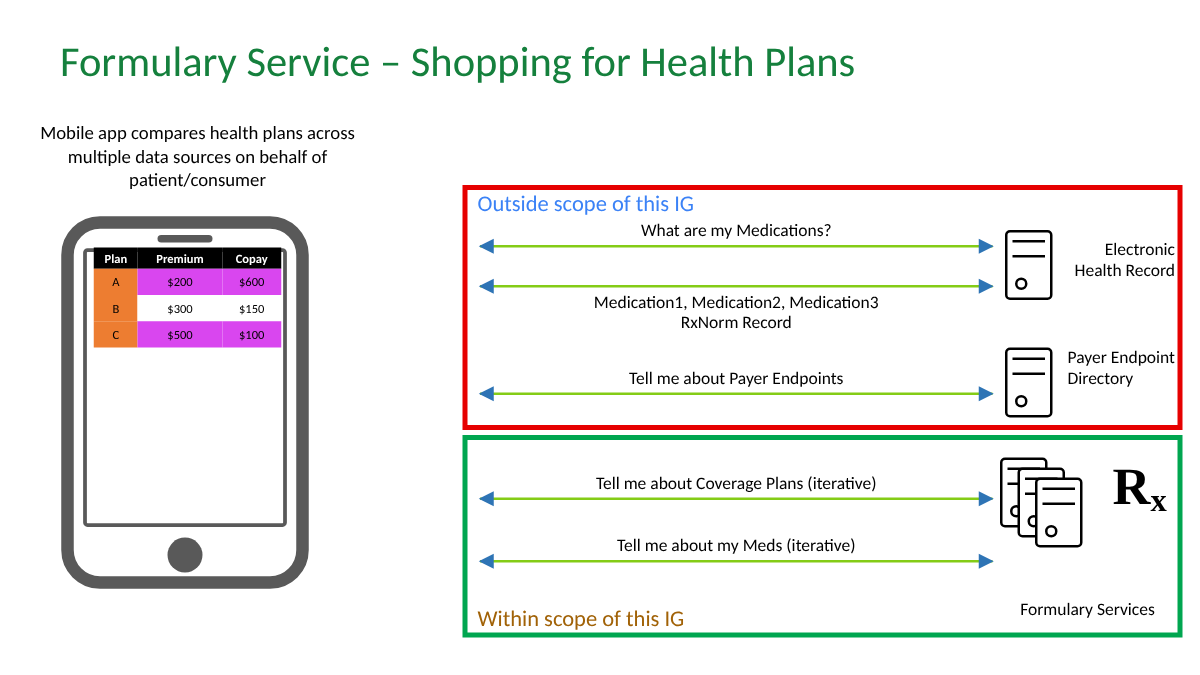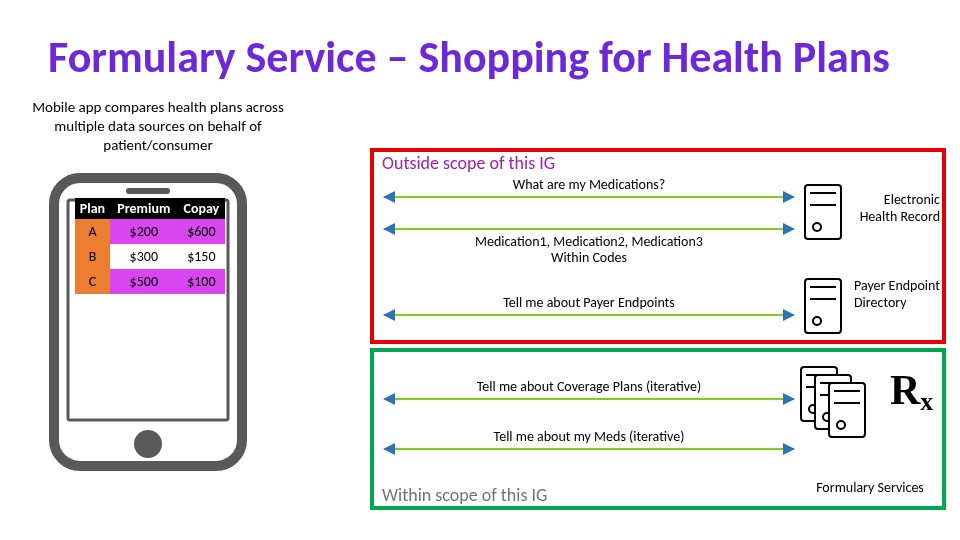--- a/index.html
+++ b/index.html
@@ -1,41 +1,41 @@
 <!DOCTYPE html>
 <html><head>
 <meta charset="utf-8">
 <style>
   * { box-sizing: border-box; margin: 0; padding: 0; }
   body { font-family: Calibri, Arial, sans-serif; background: #fff; width: 960px; height: 540px; position: relative; }
-  .title { position: absolute; top: 30px; left: 48px; font-size: 44px; font-weight: 700; color: #6d28d9; }
+  .title { position: absolute; top: 30px; left: 48px; font-size: 34px; font-weight: 400; color: #15803d; }
   .caption { position: absolute; top: 98px; left: 28px; width: 260px; text-align: center; font-size: 15px; line-height: 1.25; }
 
   
   .phone { position: absolute; top: 172px; left: 48px; width: 200px; height: 300px; }
   .phone-body { fill:none; stroke:#595959; stroke-width:10; }
   .phone-screen-bg { fill:#fff; }
   .phone-btn { fill:#595959; }
   .phone-speaker { fill:#595959; }
 
   .plan-title { font-size: 14px; font-weight: 400; text-align: center; margin: 2px 0 2px; }
-  .plan-table { width: 100%; border-collapse: collapse; font-size: 14px; }
+  .plan-table { width: 100%; border-collapse: collapse; font-size: 10px; }
   .plan-table th { background:#000; color:#fff; padding:2px 2px; font-weight:700; }
   .plan-table td { padding:4px 2px; text-align:center; }
   .plan-table td.pname { background:#ed7d31; color:#000; font-weight:400; }
   .plan-table tr.r1 td:not(.pname) { background:#d946ef; }
   .plan-table tr.r2 td:not(.pname) { background:#fff; }
 
   .screen-inner { position:absolute; top: 198px; left: 75px; width: 150px; }
 
   
   .box-red { position:absolute; top:148px; left:370px; width:576px; height:196px; border:4px solid #e60000; }
   .box-green { position:absolute; top:348px; left:370px; width:576px; height:162px; border:4px solid #00a650; }
-  .scope-label-red { color:#a21caf; font-size:18px; position:absolute; top:152px; left:382px; }
-  .scope-label-green { color:#737373; font-size:18px; position:absolute; top:484px; left:382px; }
+  .scope-label-red { color:#3b82f6; font-size:18px; position:absolute; top:152px; left:382px; }
+  .scope-label-green { color:#a16207; font-size:18px; position:absolute; top:484px; left:382px; }
 
   
   .arrow { position:absolute; height:2px; background:#84cc16; }
   .arrow .head-l, .arrow .head-r { position:absolute; width:0; height:0; border-top:6px solid transparent; border-bottom:6px solid transparent; top:-5px; }
   .arrow .head-r { right:-1px; border-left:12px solid #2e74b5; }
   .arrow .head-l { left:-1px; border-right:12px solid #2e74b5; }
   .arrow-label { position:absolute; font-size:14px; text-align:center; width:350px; left:50%; transform:translateX(-50%); }
 
   
   .server { position:absolute; width:38px; height:56px; background:#fff; border:2px solid #000; border-radius:4px; }
@@ -96,21 +96,21 @@
 
 <div class="arrow" style="top:196px; left:384px; width:410px;">
   <span class="head-l"></span>
     <span class="head-r"></span>
   <div class="arrow-label" style="top:-20px;">What are my Medications?</div>
 </div>
 <div class="arrow" style="top:228px; left:384px; width:410px;">
   <span class="head-l"></span>
     <span class="head-r"></span>
   <div class="arrow-label" style="top:6px; line-height:1.15;">
-    <span>Medication1, Medication2, Medication3</span><br><span>Within Codes</span>
+    <span>Medication1, Medication2, Medication3</span><br><span>RxNorm Record</span>
   </div>
 </div>
 <div class="arrow" style="top:314px; left:384px; width:410px;">
   <span class="head-l"></span>
     <span class="head-r"></span>
   <div class="arrow-label" style="top:-20px;">Tell me about Payer Endpoints</div>
 </div>
 
 <div class="arrow" style="top:398px; left:384px; width:410px;">
   <span class="head-l"></span>

